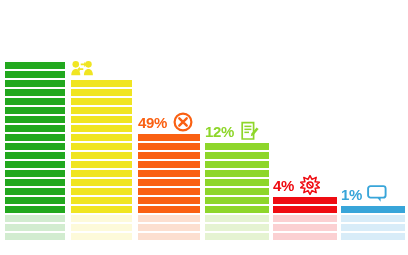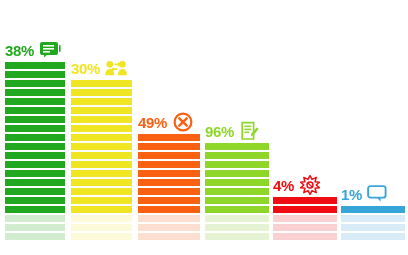--- a/index.html
+++ b/index.html
@@ -67,33 +67,20 @@
         <div class="seg" style="background: rgb(34, 168, 30);"></div>
         <div class="seg" style="background: rgb(34, 168, 30);"></div>
         <div class="seg" style="background: rgb(34, 168, 30);"></div>
         <div class="seg" style="background: rgb(34, 168, 30);"></div>
         <div class="seg" style="background: rgb(34, 168, 30);"></div>
         <div class="seg" style="background: rgb(34, 168, 30);"></div>
         <div class="seg" style="background: rgb(34, 168, 30);"></div>
         <div class="seg" style="background: rgb(34, 168, 30);"></div>
         <div class="seg" style="background: rgb(34, 168, 30);"></div>
       </div>
-      <div class="bar-header">
-        <span class="bar-value" style="color: rgb(34, 168, 30);">38%</span>
-        <span class="bar-icon">
-    <svg width="22" height="19" viewBox="0 0 22 19" aria-hidden="true">
-      <rect x="1" y="1" width="18" height="13" rx="2" fill="#22a81e"></rect>
-      <path d="M5 16.5 L5 11 L11 11 Z" fill="#22a81e"></path>
-      <rect x="20" y="4" width="1.6" height="7" rx="0.8" fill="#22a81e"></rect>
-      <rect x="4" y="4" width="11" height="1.6" fill="#ffffff"></rect>
-      <rect x="4" y="7" width="11" height="1.6" fill="#ffffff"></rect>
-      <rect x="4" y="10" width="7" height="1.6" fill="#ffffff"></rect>
-    </svg>
-        </span>
-      </div>
     </div>
     <div class="bar-group" style="left: 71px; width: 61px;">
       <div class="bar-stack">
         <div class="seg" style="background: rgb(253, 250, 218);"></div>
         <div class="seg" style="background: rgb(253, 250, 218);"></div>
         <div class="seg" style="background: rgb(253, 250, 218);"></div>
         <div class="seg" style="background: rgb(240, 229, 34);"></div>
         <div class="seg" style="background: rgb(240, 229, 34);"></div>
         <div class="seg" style="background: rgb(240, 229, 34);"></div>
         <div class="seg" style="background: rgb(240, 229, 34);"></div>
@@ -103,21 +90,20 @@
         <div class="seg" style="background: rgb(240, 229, 34);"></div>
         <div class="seg" style="background: rgb(240, 229, 34);"></div>
         <div class="seg" style="background: rgb(240, 229, 34);"></div>
         <div class="seg" style="background: rgb(240, 229, 34);"></div>
         <div class="seg" style="background: rgb(240, 229, 34);"></div>
         <div class="seg" style="background: rgb(240, 229, 34);"></div>
         <div class="seg" style="background: rgb(240, 229, 34);"></div>
         <div class="seg" style="background: rgb(240, 229, 34);"></div>
       </div>
       <div class="bar-header">
-        <span class="bar-value" style="color: rgb(240, 229, 34);">30%</span>
         <span class="bar-icon">
     <svg width="24" height="18" viewBox="0 0 24 18" aria-hidden="true">
       <circle cx="5.2" cy="5" r="3.6" fill="#f0e522"></circle>
       <path d="M0.3 17 C0.3 12.4 2.6 10.2 5.2 10.2 C7.8 10.2 10.1 12.4 10.1 17 Z" fill="#f0e522"></path>
       <circle cx="19" cy="5" r="3.6" fill="#f0e522"></circle>
       <path d="M14.1 17 C14.1 12.4 16.4 10.2 19 10.2 C21.6 10.2 23.9 12.4 23.9 17 Z" fill="#f0e522"></path>
       <path d="M10.6 4.2 L14.4 4.2 L14.4 2.4 L17.2 5.1 L14.4 7.8 L14.4 6 L10.6 6 Z" fill="#f0e522"></path>
       <path d="M13.4 9.4 L9.6 9.4 L9.6 7.6 L6.8 10.3 L9.6 13 L9.6 11.2 L13.4 11.2 Z" fill="#f0e522"></path>
     </svg>
         </span>
@@ -156,21 +142,21 @@
         <div class="seg" style="background: rgb(142, 214, 42);"></div>
         <div class="seg" style="background: rgb(142, 214, 42);"></div>
         <div class="seg" style="background: rgb(142, 214, 42);"></div>
         <div class="seg" style="background: rgb(142, 214, 42);"></div>
         <div class="seg" style="background: rgb(142, 214, 42);"></div>
         <div class="seg" style="background: rgb(142, 214, 42);"></div>
         <div class="seg" style="background: rgb(142, 214, 42);"></div>
         <div class="seg" style="background: rgb(142, 214, 42);"></div>
       </div>
       <div class="bar-header">
-        <span class="bar-value" style="color: rgb(142, 214, 42);">96%</span>
+        <span class="bar-value" style="color: rgb(142, 214, 42);">12%</span>
         <span class="bar-icon">
     <svg width="20" height="20" viewBox="0 0 20 20" aria-hidden="true">
       <path d="M2.2 1.6 L13.6 1.6 L13.6 18 L2.2 18 Z" fill="none" stroke="#8ed62a" stroke-width="1.7"></path>
       <rect x="4.4" y="4.6" width="7" height="1.5" fill="#8ed62a"></rect>
       <rect x="4.4" y="7.6" width="7" height="1.5" fill="#8ed62a"></rect>
       <rect x="4.4" y="10.6" width="4.6" height="1.5" fill="#8ed62a"></rect>
       <path d="M11.4 12.6 L16.6 6.4 L18.6 8.1 L13.4 14.3 L10.8 15.2 Z" fill="#8ed62a"></path>
     </svg>
         </span>
       </div>

